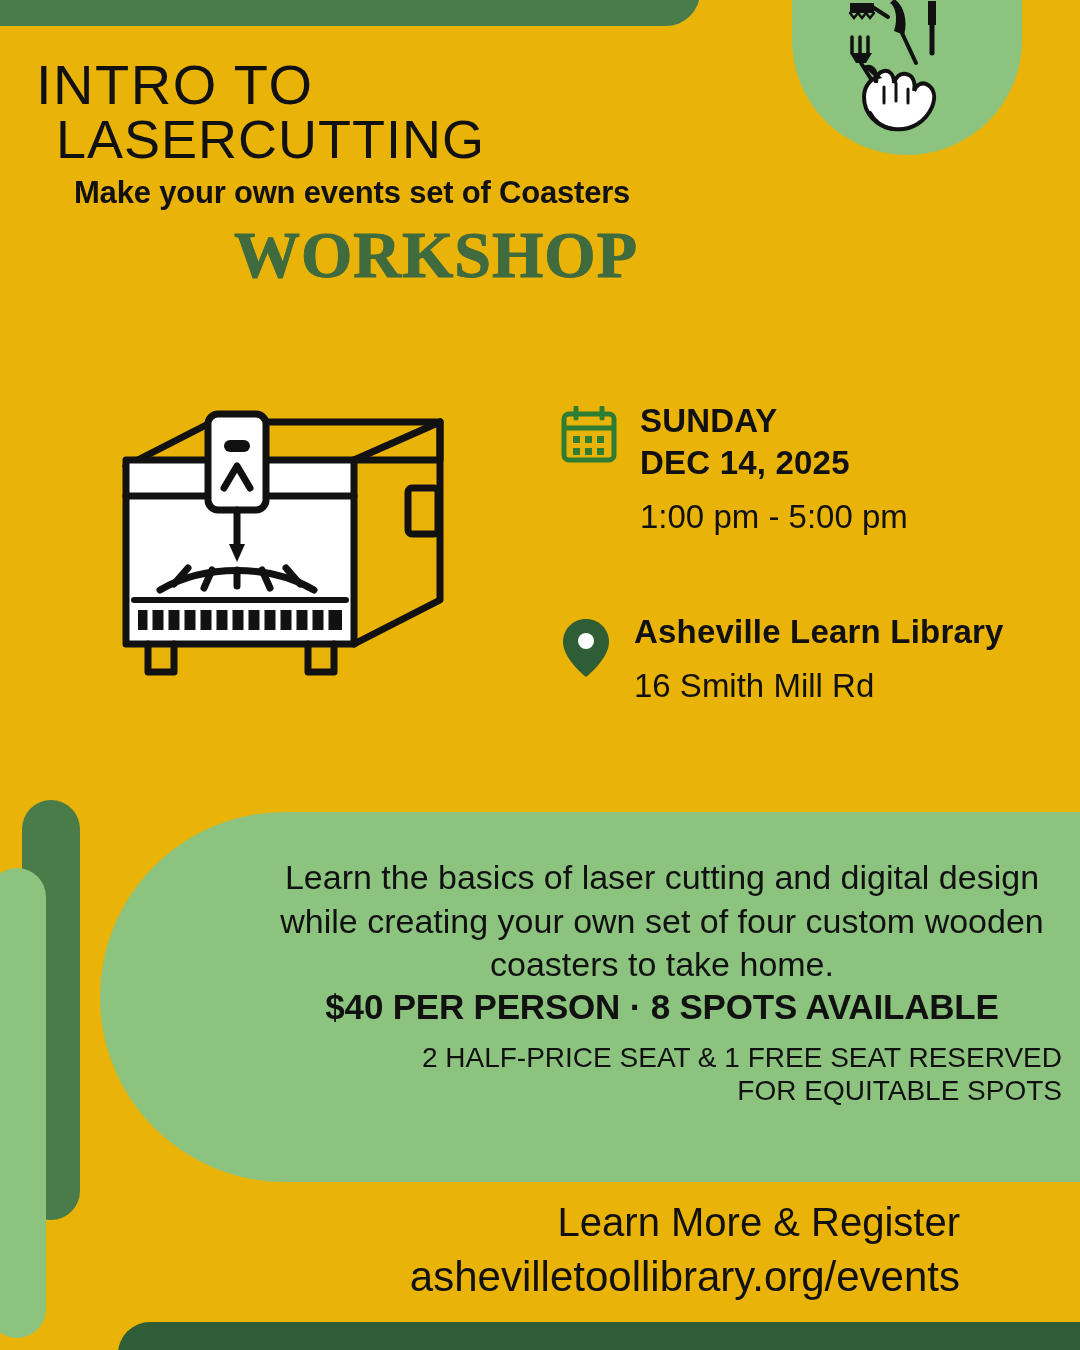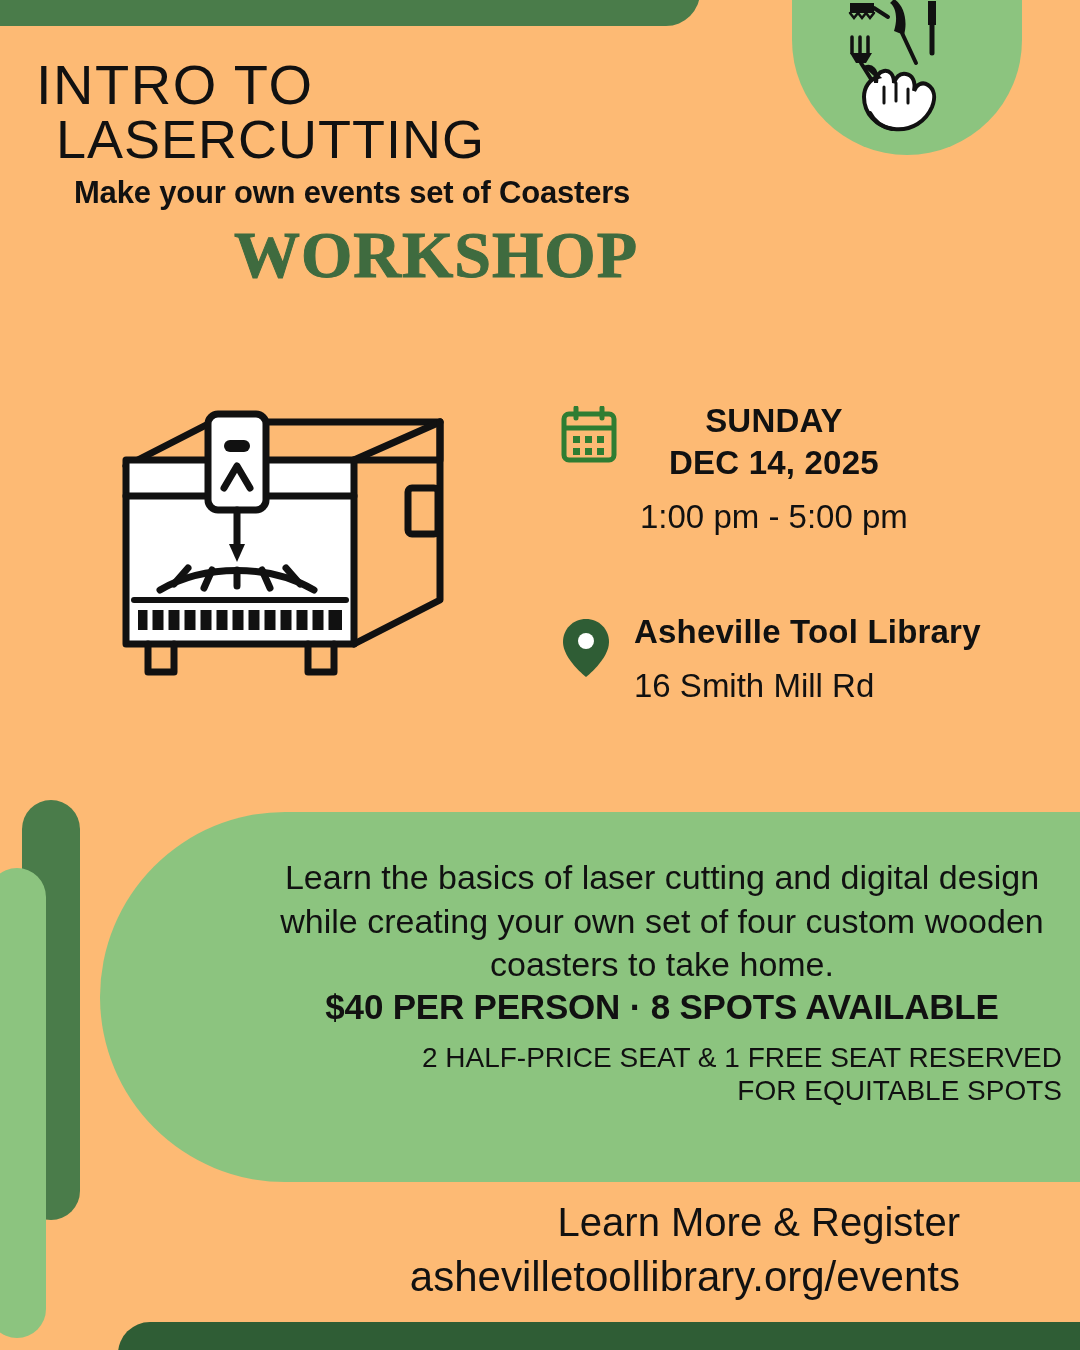--- a/index.html
+++ b/index.html
@@ -5,21 +5,21 @@
   * { box-sizing: border-box; margin: 0; padding: 0; }
   html, body {
     width: 1080px; height: 1350px;
     background: #ffffff;
     font-family: "Liberation Sans", sans-serif;
     overflow: hidden;
   }
   .poster {
     position: relative;
     width: 1080px; height: 1350px;
-    background: #fdba74;
+    background: #eab308;
     overflow: hidden;
   }
 
   
   .top-bar {
     position: absolute;
     left: -60px; top: -26px;
     width: 760px; height: 52px;
     background: #4a7c4a;
     border-radius: 0 0 34px 34px;
@@ -127,21 +127,20 @@
     gap: 22px;
   }
   .detail-row + .detail-row { margin-top: 72px; }
   .detail-icon { flex: 0 0 auto; padding-top: 6px; }
   .d-line1 {
     font-size: 33px;
     font-weight: bold;
     color: #111;
     line-height: 1.28;
     letter-spacing: 0.2px;
-    text-align: center;
   }
   .d-line2 {
     font-size: 33px;
     color: #111;
     line-height: 1.28;
     margin-top: 12px;
     text-align: center;
     font-weight: 400;
   }
   .d-line2.left { text-align: left; }
@@ -293,21 +292,21 @@
     </div>
 
     <div class="detail-row">
       <div class="detail-icon">
         <svg width="52" height="62" viewBox="0 0 52 62">
           <path d="M26 2 C13 2 3 12 3 25 C3 42 26 60 26 60 C26 60 49 42 49 25 C49 12 39 2 26 2 Z" fill="#2f5d35"></path>
           <circle cx="26" cy="24" r="8" fill="#ffffff"></circle>
         </svg>
       </div>
       <div>
-        <div class="d-line1">Asheville Tool Library</div>
+        <div class="d-line1">Asheville Learn Library</div>
         <div class="d-line2 left">16 Smith Mill Rd</div>
       </div>
     </div>
 
   </div>
 
   <div class="stripe-dark"></div>
   <div class="green-blob"></div>
   <div class="stripe-light"></div>
 

